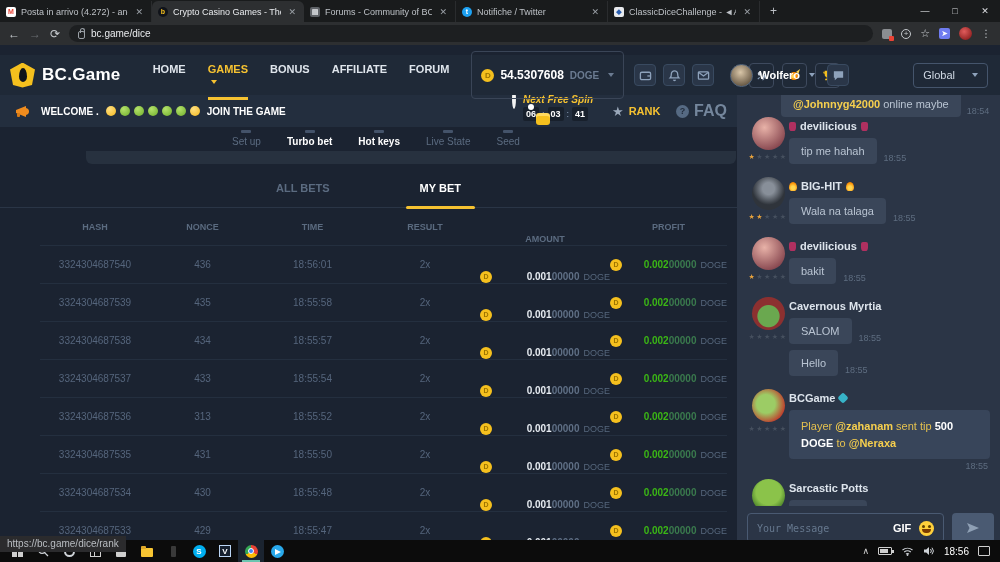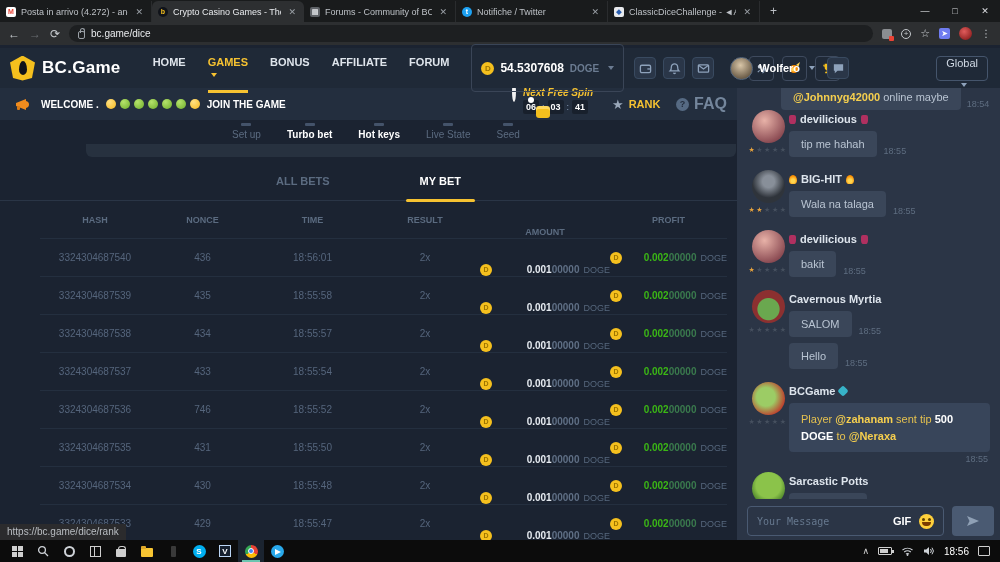--- a/index.html
+++ b/index.html
@@ -32,21 +32,21 @@
   .addr-icons { display:flex; align-items:center; gap:9px; }
   .ext1 { width:10px; height:10px; background:#8a8d91; border-radius:2px; position:relative; }
   .ext1:after { content:""; position:absolute; right:-2px; bottom:-2px; width:5px; height:5px; background:#ea4335; border-radius:1px; }
   .target { width:10px; height:10px; border:1px solid #c3c7cb; border-radius:50%; color:#c3c7cb; font-size:8px; line-height:8px; text-align:center; }
   .bstar { color:#c3c7cb; font-size:11px; }
   .ext2 { width:11px; height:11px; background:#6f7cf0; border-radius:2px; color:#fff; font-size:8px; text-align:center; line-height:11px; }
   .chromeav { width:13px; height:13px; background:radial-gradient(circle at 40% 35%, #e05c5c, #7a1010); border-radius:50%; }
   .dots { color:#c3c7cb; font-size:10px; letter-spacing:1px; }
 
   
-  .page { position:absolute; top:48px; left:0; width:876px; height:495px; display:flex; }
+  .page { position:absolute; top:55px; left:0; width:876px; height:495px; display:flex; }
   .main { width:737px; position:relative; background:#1b2331; }
   .chatpanel { width:263px; background:#2b3546; display:flex; flex-direction:column; position:relative; }
 
   
   .siteheader { height:40px; background:#1f2937; display:flex; align-items:center; padding:0 10px; position:relative; z-index:3; }
   .logo { display:flex; align-items:center; gap:7px; }
   .logomark { width:25px; height:25px; background:#f5c01e; clip-path:polygon(50% 0,100% 28%,88% 90%,50% 100%,12% 90%,0 28%); position:relative; }
   .logomark:after { content:""; position:absolute; left:9px; top:5px; width:8px; height:14px; background:#10131a; border-radius:50% 50% 50% 50%/60% 60% 40% 40%; }
   .logotext { color:#fff; font-size:17px; font-weight:bold; letter-spacing:.3px; }
   .mainnav { display:flex; gap:22px; margin-left:32px; }
@@ -115,21 +115,21 @@
   .amtdim { color:#5f6f85; font-size:10px; font-weight:bold; }
   .grn { color:#3bb715; font-size:10px; font-weight:bold; }
   .grndim { color:#3a7a4d; font-size:10px; font-weight:bold; }
   .cur { color:#56677d; font-size:9px; margin-left:4px; }
   .trow .coin, .amtcell .coin { width:12px; height:12px; }
   .trow .coin:after { line-height:12px; font-size:7px; }
 
   
   .chattoolbar { height:40px; background:#1f2937; display:flex; align-items:center; padding:0 12px; gap:8px; }
   .cbtn { width:25px; height:25px; border:1px solid #3e4a5e; border-radius:4px; display:flex; align-items:center; justify-content:center; }
-  .globalsel { margin-left:auto; border:1px solid #45556c; border-radius:4px; height:25px; display:flex; align-items:center; gap:14px; padding:0 9px;flex-direction:column; }
+  .globalsel { margin-left:auto; border:1px solid #45556c; border-radius:4px; height:25px; display:flex; align-items:center; gap:14px; padding:0 9px; }
   .globaltxt { color:#cfd8e3; font-size:11px; }
   .chatbody { flex:1; padding:6px 10px 0; overflow:hidden; }
   .partialrow { display:flex; align-items:flex-end; gap:6px; margin-left:34px; }
   .partialrow .bubble { margin-top:-10px; }
   .msg { display:flex; margin-bottom:7px; }
   .avcol { width:42px; display:flex; flex-direction:column; align-items:center; gap:3px; flex:none; }
   .avatar { width:33px; height:33px; border-radius:50%; }
   .av-dev { background:radial-gradient(circle at 38% 32%, #e8b2a8, #8a4a52 75%); }
   .av-big { background:radial-gradient(circle at 50% 35%, #888f99 22%, #2f343b 60%); }
   .av-cav { background:radial-gradient(circle at 50% 58%, #6aa84f 42%, #8c3030 46%); }
@@ -155,21 +155,21 @@
   .inputbox input { flex:1; background:transparent; border:none; outline:none; color:#9fb0c4; font-family:"DejaVu Sans Mono", monospace; font-size:10px; min-width:0; }
   .inputbox input::placeholder { color:#66788e; }
   .giflabel { color:#fff; font-size:11px; font-weight:bold; }
   .smiley { width:15px; height:15px; border-radius:50%; background:#ffd03b; position:relative; flex:none; }
   .smiley:before { content:""; position:absolute; left:3px; top:4px; width:3px; height:3px; background:#5d4000; border-radius:50%; box-shadow:6px 0 0 #5d4000; }
   .smiley:after { content:""; position:absolute; left:3px; top:8px; width:9px; height:4px; background:#7a3b00; border-radius:0 0 9px 9px; }
   .sendbtn { width:42px; height:30px; background:#4a5a72; border-radius:4px; display:flex; align-items:center; justify-content:center; flex:none; }
   .sendbtn svg { display:block; }
 
   
-  .statuslink { position:absolute; left:0; bottom:22px; background:#2b2b2d; color:#b9bdc2; font-size:10px; padding:2px 7px 3px; z-index:5; }
+  .statuslink { position:absolute; left:0; bottom:10px; background:#2b2b2d; color:#b9bdc2; font-size:10px; padding:2px 7px 3px; z-index:5; }
 
   
   .taskbar { position:absolute; left:0; bottom:0; width:100%; height:22px; background:#0c0c0c; display:flex; align-items:center; padding:0 4px; gap:0; }
   .tbicon { width:26px; height:22px; display:flex; align-items:center; justify-content:center; position:relative; }
   .winlogo { width:11px; height:11px; background-color:#cfcfcf; background-image:linear-gradient(to right, transparent 5px, #0c0c0c 5px, #0c0c0c 6px, transparent 6px), linear-gradient(to bottom, transparent 5px, #0c0c0c 5px, #0c0c0c 6px, transparent 6px); }
   .cortana { width:11px; height:11px; border:2px solid #cfd3d8; border-radius:50%; }
   .taskview { width:11px; height:11px; border:1px solid #cfcfcf; position:relative; }
   .taskview:after { content:""; position:absolute; left:3px; top:-1px; width:1px; height:11px; background:#cfcfcf; }
   .storebag { width:10px; height:8px; background:#cfcfcf; border-radius:1px; position:relative; margin-top:3px; }
   .storebag:before { content:""; position:absolute; top:-3px; left:2px; width:6px; height:4px; border:1px solid #cfcfcf; border-bottom:none; border-radius:3px 3px 0 0; }
@@ -427,21 +427,21 @@
             <span class="coin"></span>
             <span><span class="amtmain">0.001</span><span class="amtdim">00000</span><span class="cur">DOGE</span></span>
           </span>
           <span class="c col6 amtcell">
             <span class="coin"></span>
             <span><span class="grn">0.002</span><span class="grndim">00000</span><span class="cur">DOGE</span></span>
           </span>
         </div>
           <div class="trow">
           <span class="c col1">3324304687536</span>
-          <span class="c col2">746</span>
+          <span class="c col2">313</span>
           <span class="c col3">18:55:52</span>
           <span class="c col4">2x</span>
           <span class="c col5 amtcell">
             <span class="coin"></span>
             <span><span class="amtmain">0.001</span><span class="amtdim">00000</span><span class="cur">DOGE</span></span>
           </span>
           <span class="c col6 amtcell">
             <span class="coin"></span>
             <span><span class="grn">0.002</span><span class="grndim">00000</span><span class="cur">DOGE</span></span>
           </span>

